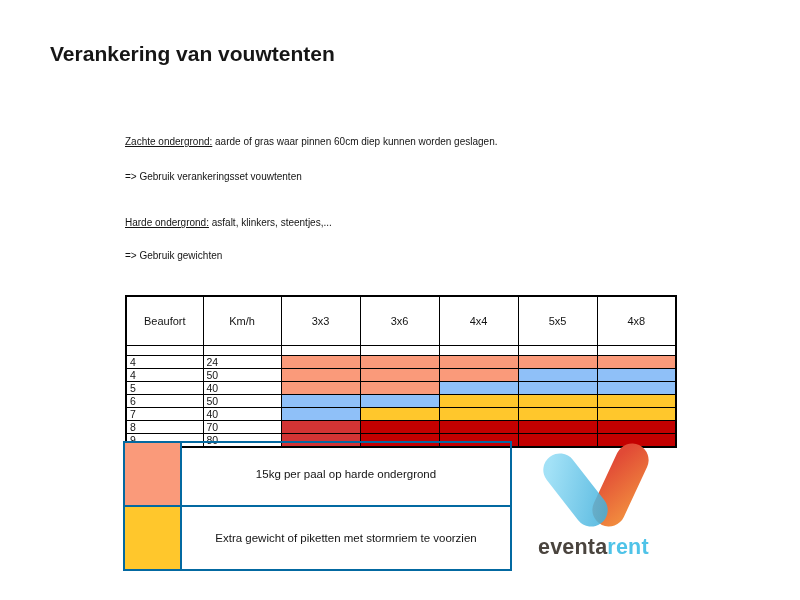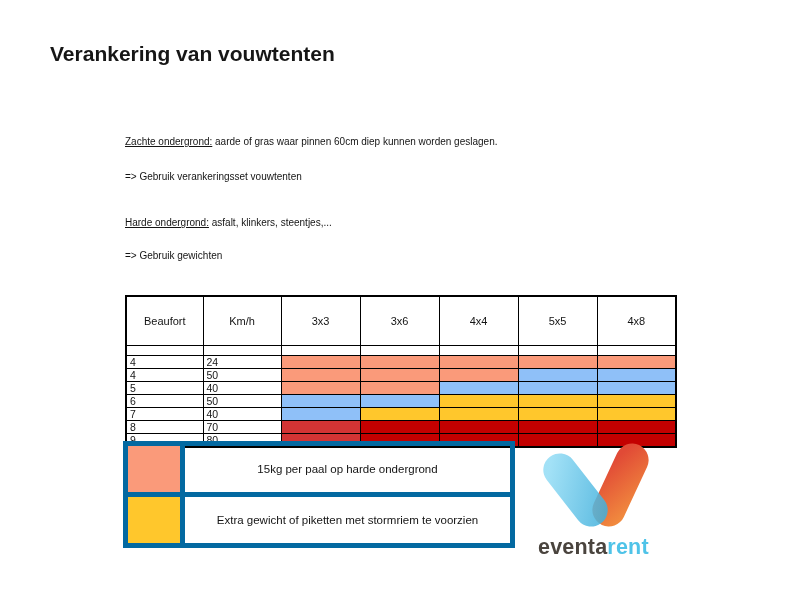--- a/index.html
+++ b/index.html
@@ -27,21 +27,21 @@
   #wind-table td{border:1px solid #000;padding:0;}
   #wind-table tr.spacer td{height:9px;background:#fff;}
   #wind-table tr.datarow td{height:11px;}
   #wind-table td.num{font-size:10.5px;text-align:left;padding-left:3px;background:#fff;}
 
   
   #legend{
     position:absolute;left:123px;top:441px;width:387px;
     border-collapse:collapse;table-layout:fixed;border:2px solid #3a3a3a;
   }
-  #legend td{border:5px solid #0369a1;height:30px;padding:8px;}
+  #legend td{border:2px solid #0369a1;height:30px;padding:16px;}
   #legend td.legend-label{font-size:11.5px;text-align:center;color:#141414;}
 
   
   .logo{position:absolute;left:535px;top:440px;width:140px;height:130px;}
   .capsule{position:absolute;border-radius:17px;}
   .arm-orange{left:69px;top:1px;width:33px;height:88px;transform:rotate(25deg);z-index:1;}
   .arm-blue{left:24px;top:8px;width:33px;height:84px;transform:rotate(-38deg);opacity:.85;z-index:2;}
   .wordmark{
     position:absolute;left:3px;top:95px;font-size:21.5px;font-weight:bold;
     letter-spacing:.2px;white-space:nowrap;

